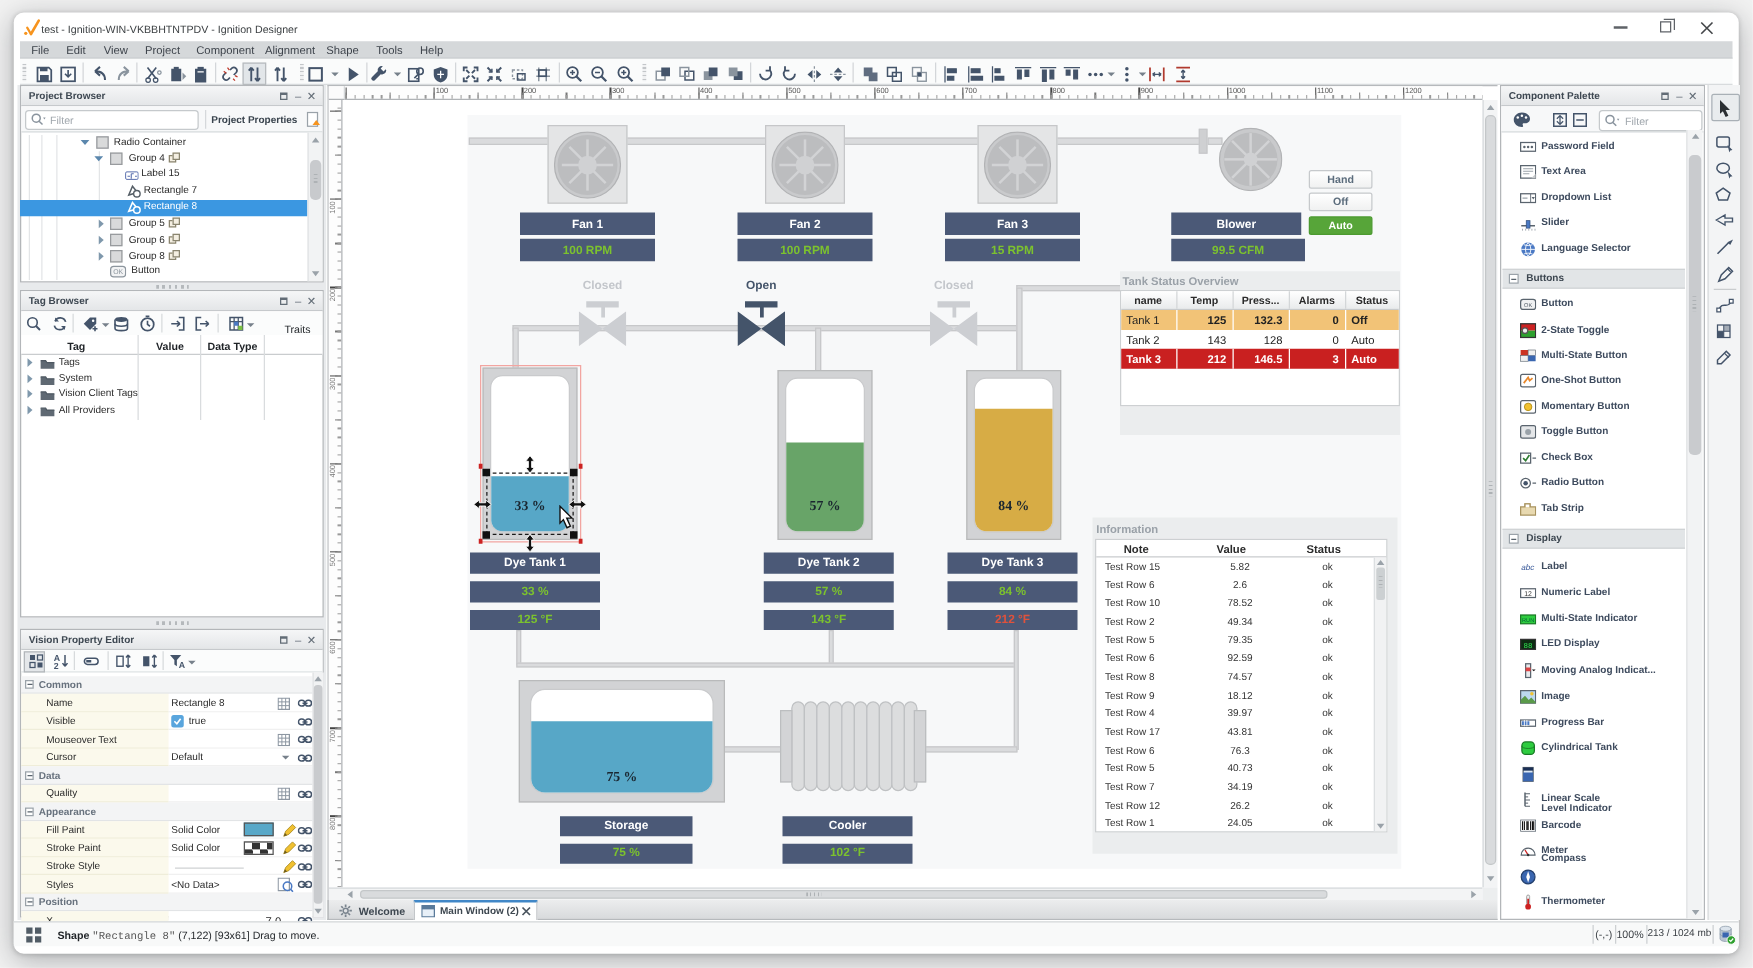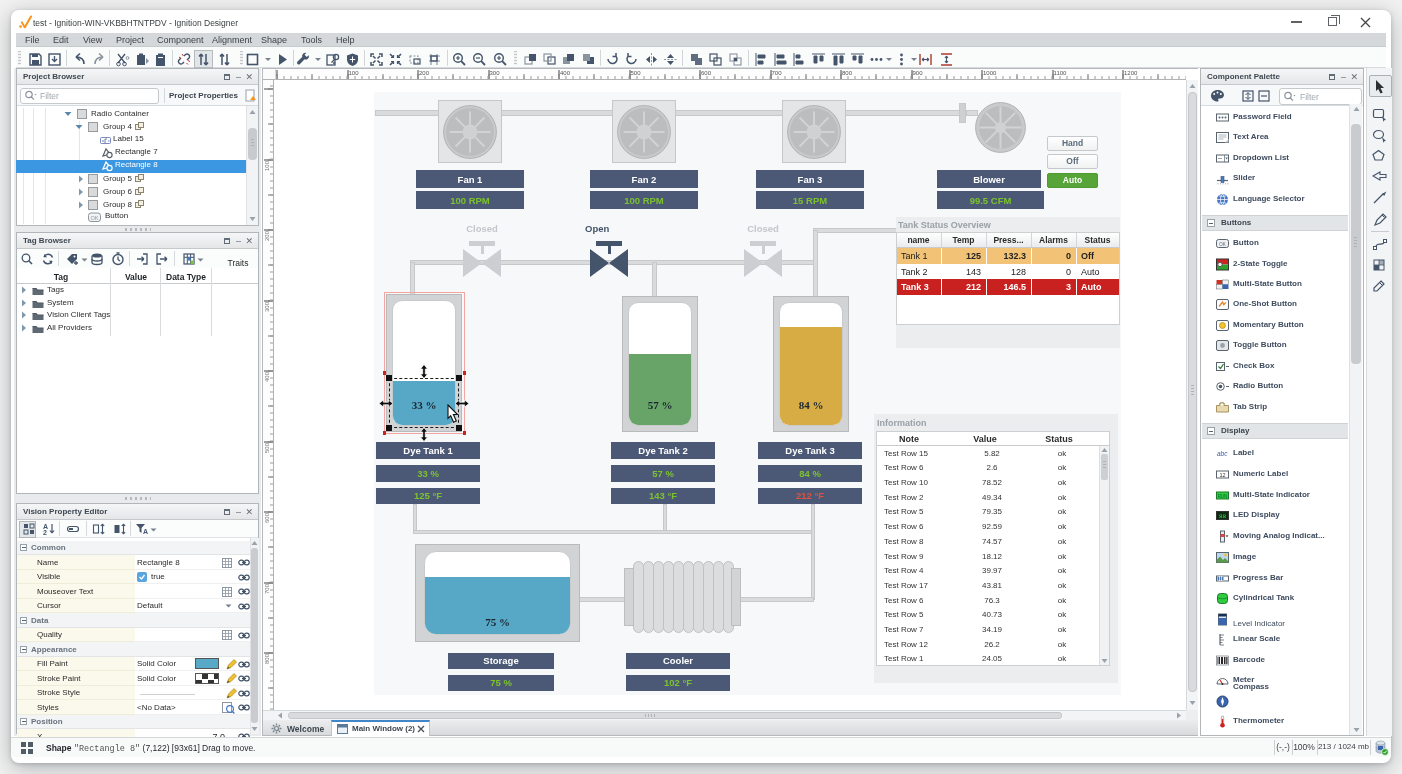--- a/index.html
+++ b/index.html
@@ -755,21 +755,21 @@
   </div>
 <div class="abs" style="left:1047px;top:135.5px;width:51px;height:15px;background:linear-gradient(#fff,#f0f1f1);border:1px solid #c6c9cc;border-radius:2px;font-size:8.5px;font-weight:bold;color:#5b6c7c;text-align:center;line-height:13px">Hand</div>
 <div class="abs" style="left:1047px;top:154px;width:51px;height:15px;background:linear-gradient(#fff,#f0f1f1);border:1px solid #c6c9cc;border-radius:2px;font-size:8.5px;font-weight:bold;color:#5b6c7c;text-align:center;line-height:13px">Off</div>
 <div class="abs" style="left:1047px;top:172.5px;width:51px;height:15px;background:#57a539;border:1px solid #4c9a30;border-radius:2px;font-size:8.5px;font-weight:bold;color:#fff;text-align:center;line-height:13px">Auto</div>
 <div class="abs" style="left:458px;top:223px;width:48px;height:11px;font-size:9.5px;font-weight:bold;color:#c3c6cb;text-align:center">Closed</div>
 <div class="abs" style="left:469px;top:241px;width:26px;height:4.5px;background:#ccced2"></div>
 <div class="abs" style="left:480.5px;top:245px;width:3px;height:9px;background:#ccced2"></div>
 <svg class="abs" style="left:463px;top:249px" width="38" height="28">
     <path d="M0 0L19 14 0 28zM38 0L19 14 38 28z" fill="#ccced2"></path>
   </svg>
-<div class="abs" style="left:585px;top:223px;width:48px;height:11px;font-size:9.5px;font-weight:bold;color:#44546a;">Open</div>
+<div class="abs" style="left:585px;top:223px;width:48px;height:11px;font-size:9.5px;font-weight:bold;color:#44546a;text-align:center">Open</div>
 <div class="abs" style="left:596px;top:241px;width:26px;height:4.5px;background:#44546a"></div>
 <div class="abs" style="left:607.5px;top:245px;width:3px;height:9px;background:#44546a"></div>
 <svg class="abs" style="left:590px;top:249px" width="38" height="28">
     <path d="M0 0L19 14 0 28zM38 0L19 14 38 28z" fill="#44546a"></path>
   </svg>
 <div class="abs" style="left:739px;top:223px;width:48px;height:11px;font-size:9.5px;font-weight:bold;color:#c3c6cb;text-align:center">Closed</div>
 <div class="abs" style="left:750px;top:241px;width:26px;height:4.5px;background:#ccced2"></div>
 <div class="abs" style="left:761.5px;top:245px;width:3px;height:9px;background:#ccced2"></div>
 <svg class="abs" style="left:744px;top:249px" width="38" height="28">
     <path d="M0 0L19 14 0 28zM38 0L19 14 38 28z" fill="#ccced2"></path>
@@ -1148,21 +1148,21 @@
 <svg class="abs" style="left:1216px;top:592px" width="13" height="13" viewBox="0 0 13 13">
     <rect x="1.5" y="1.5" width="10" height="10" rx="3" fill="#2ecc40" stroke="#1a7a26"></rect>
     <path d="M1.5 5a5 1.8 0 0010 0" fill="none" stroke="#1a7a26" stroke-width="0.7"></path>
   </svg>
 <div class="abs" style="left:1233px;top:593px;font-size:8px;font-weight:bold;color:#3e4b5e;white-space:nowrap">Cylindrical Tank</div>
 <svg class="abs" style="left:1216px;top:613px" width="13" height="13" viewBox="0 0 13 13">
     <rect x="2.5" y="1" width="8" height="11" fill="#dce8f4" stroke="#5a646e"></rect>
     <rect x="2.5" y="5" width="8" height="7" fill="#3a66b0"></rect>
     <rect x="2.5" y="1" width="8" height="2.5" fill="#1a2f55"></rect>
   </svg>
-<div class="abs" style="left:1233px;top:619px;font-size:8px;font-weight:normal;color:#3e4b5e;white-space:nowrap">Level Indicator</div>
+<div class="abs" style="left:1233px;top:642px;font-size:8px;font-weight:bold;color:#3e4b5e;white-space:nowrap">Level Indicator</div>
 <svg class="abs" style="left:1216px;top:633px" width="13" height="13" viewBox="0 0 13 13">
     <path d="M4 1v11" stroke="#5a646e" stroke-width="1.2"></path>
     <path d="M4 2h4M4 4.5h2.5M4 7h4M4 9.5h2.5M4 12h4" stroke="#5a646e" stroke-width="0.8"></path>
   </svg>
 <div class="abs" style="left:1233px;top:634px;font-size:8px;font-weight:bold;color:#3e4b5e;white-space:nowrap">Linear Scale</div>
 <svg class="abs" style="left:1216px;top:654px" width="13" height="13" viewBox="0 0 13 13">
     <rect x="0.5" y="2" width="12" height="9" fill="#fff" stroke="#5a646e" stroke-width="0.6"></rect>
     <path d="M2 3v7M3.5 3v7M5.5 3v7M6.5 3v7M8.5 3v7M10 3v7M11 3v7" stroke="#111" stroke-width="0.9"></path>
   </svg>
 <div class="abs" style="left:1233px;top:655px;font-size:8px;font-weight:bold;color:#3e4b5e;white-space:nowrap">Barcode</div>

